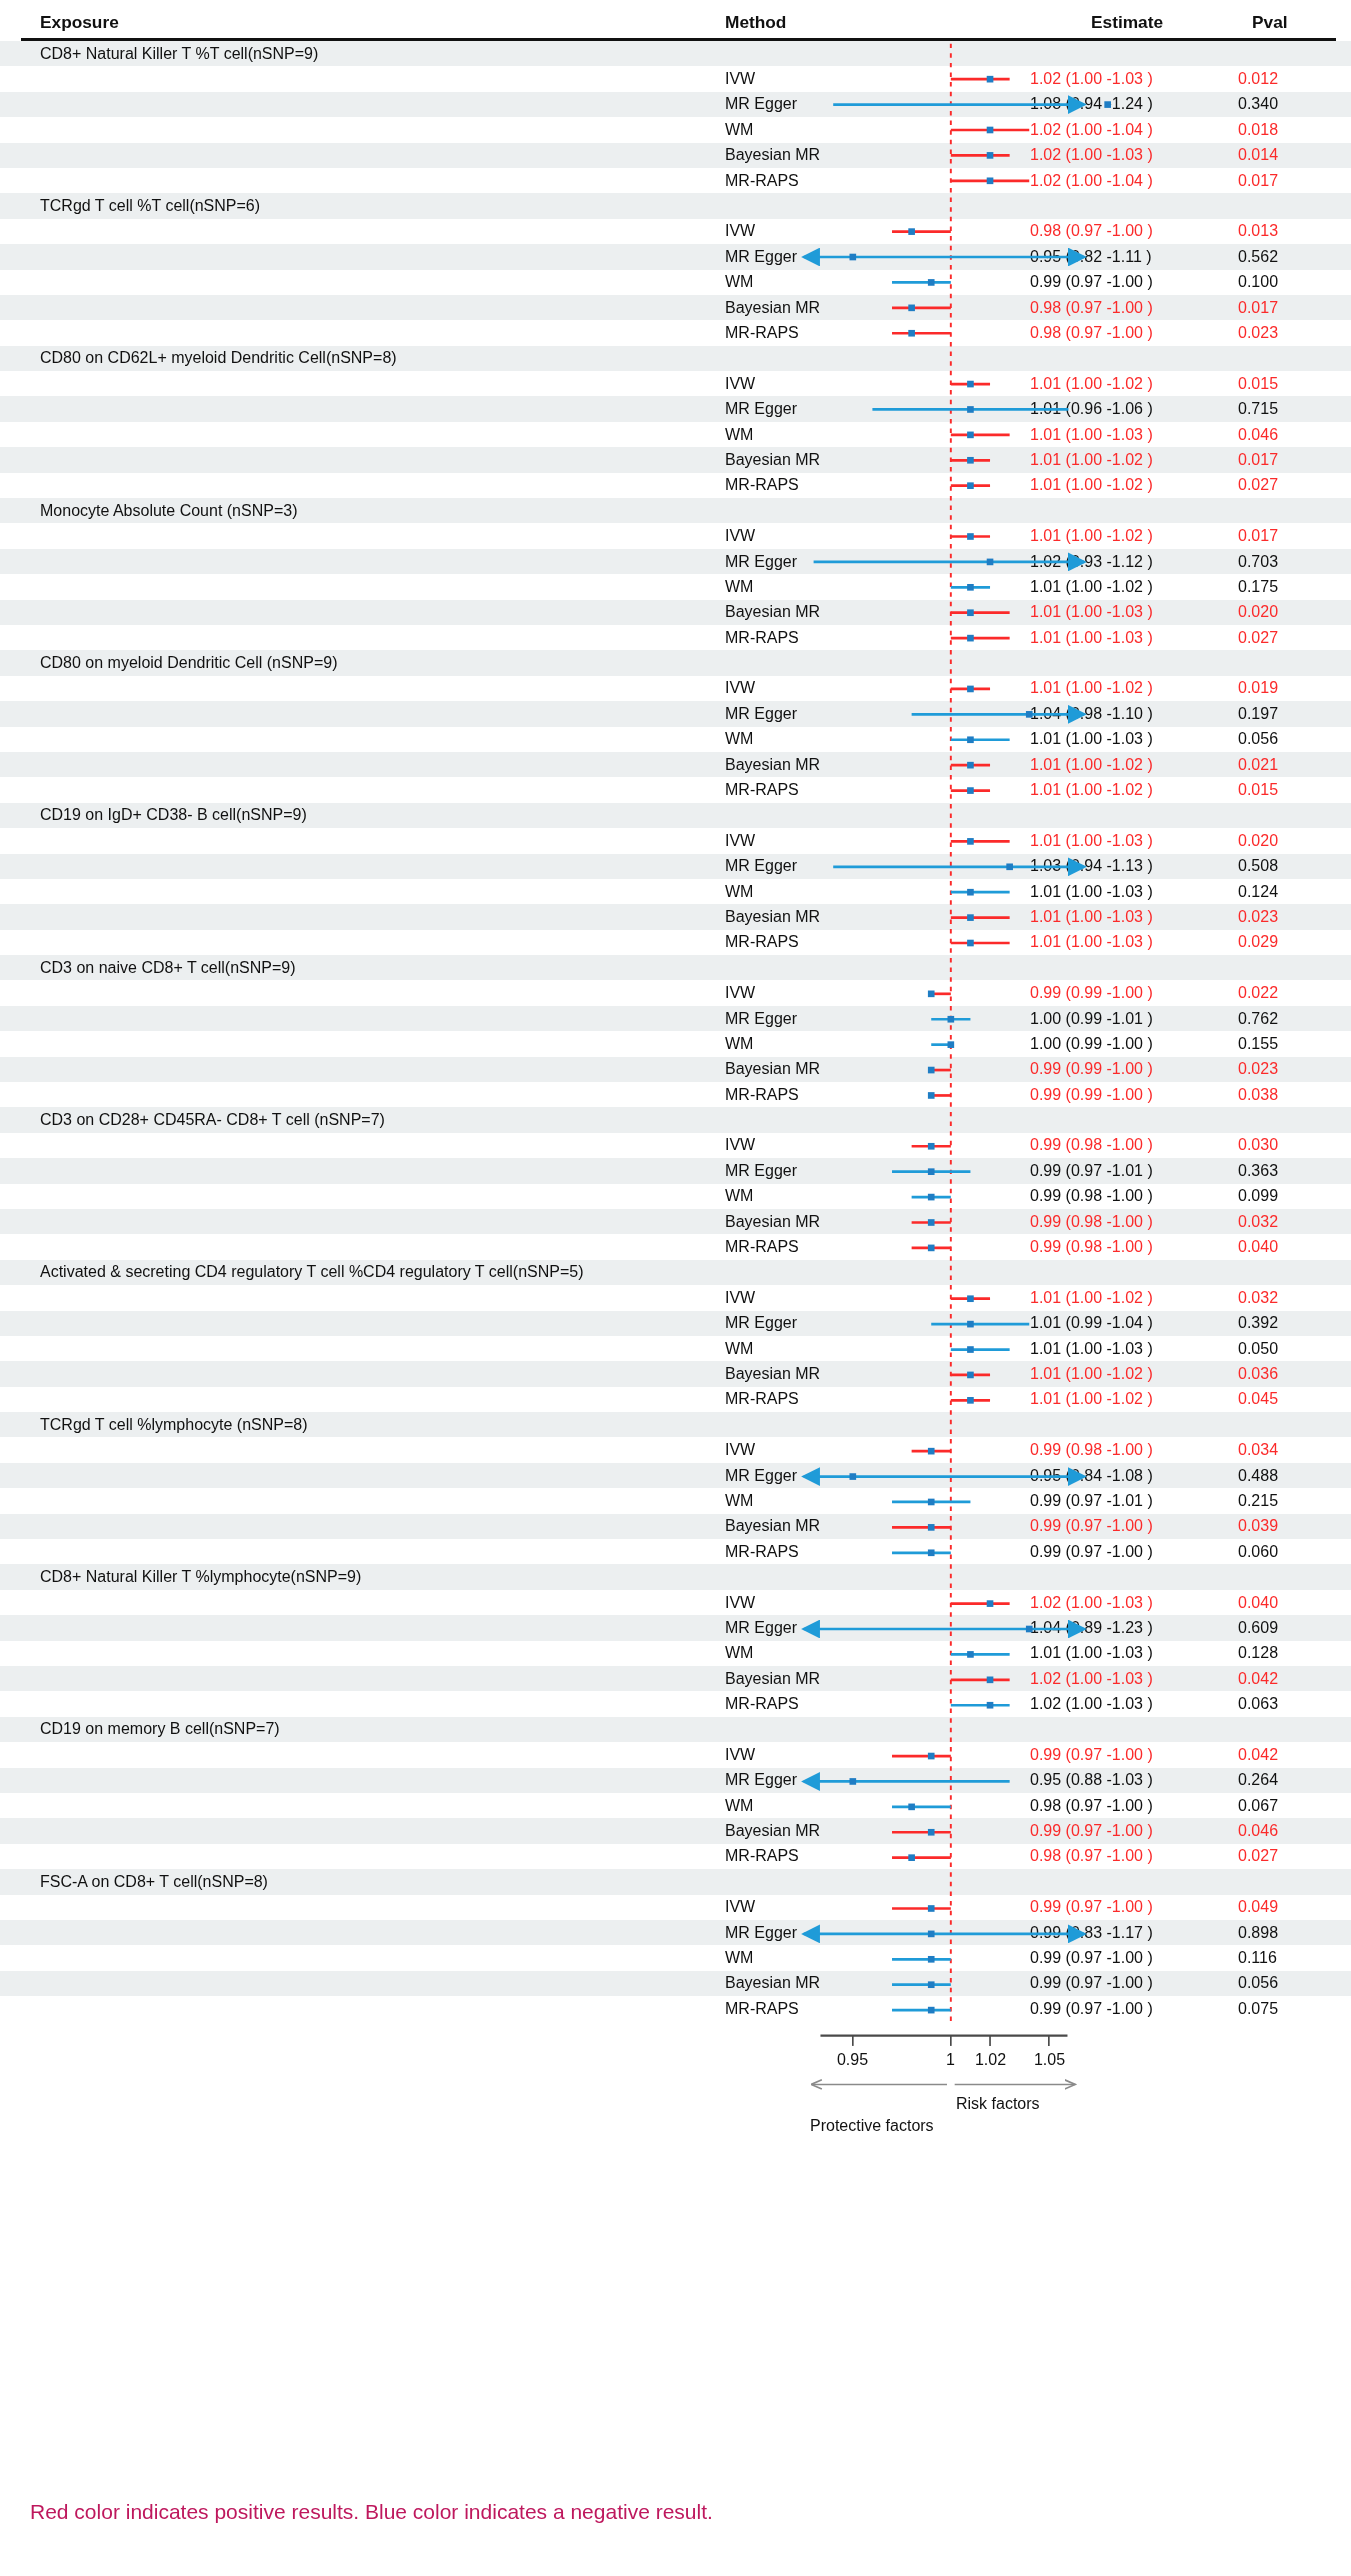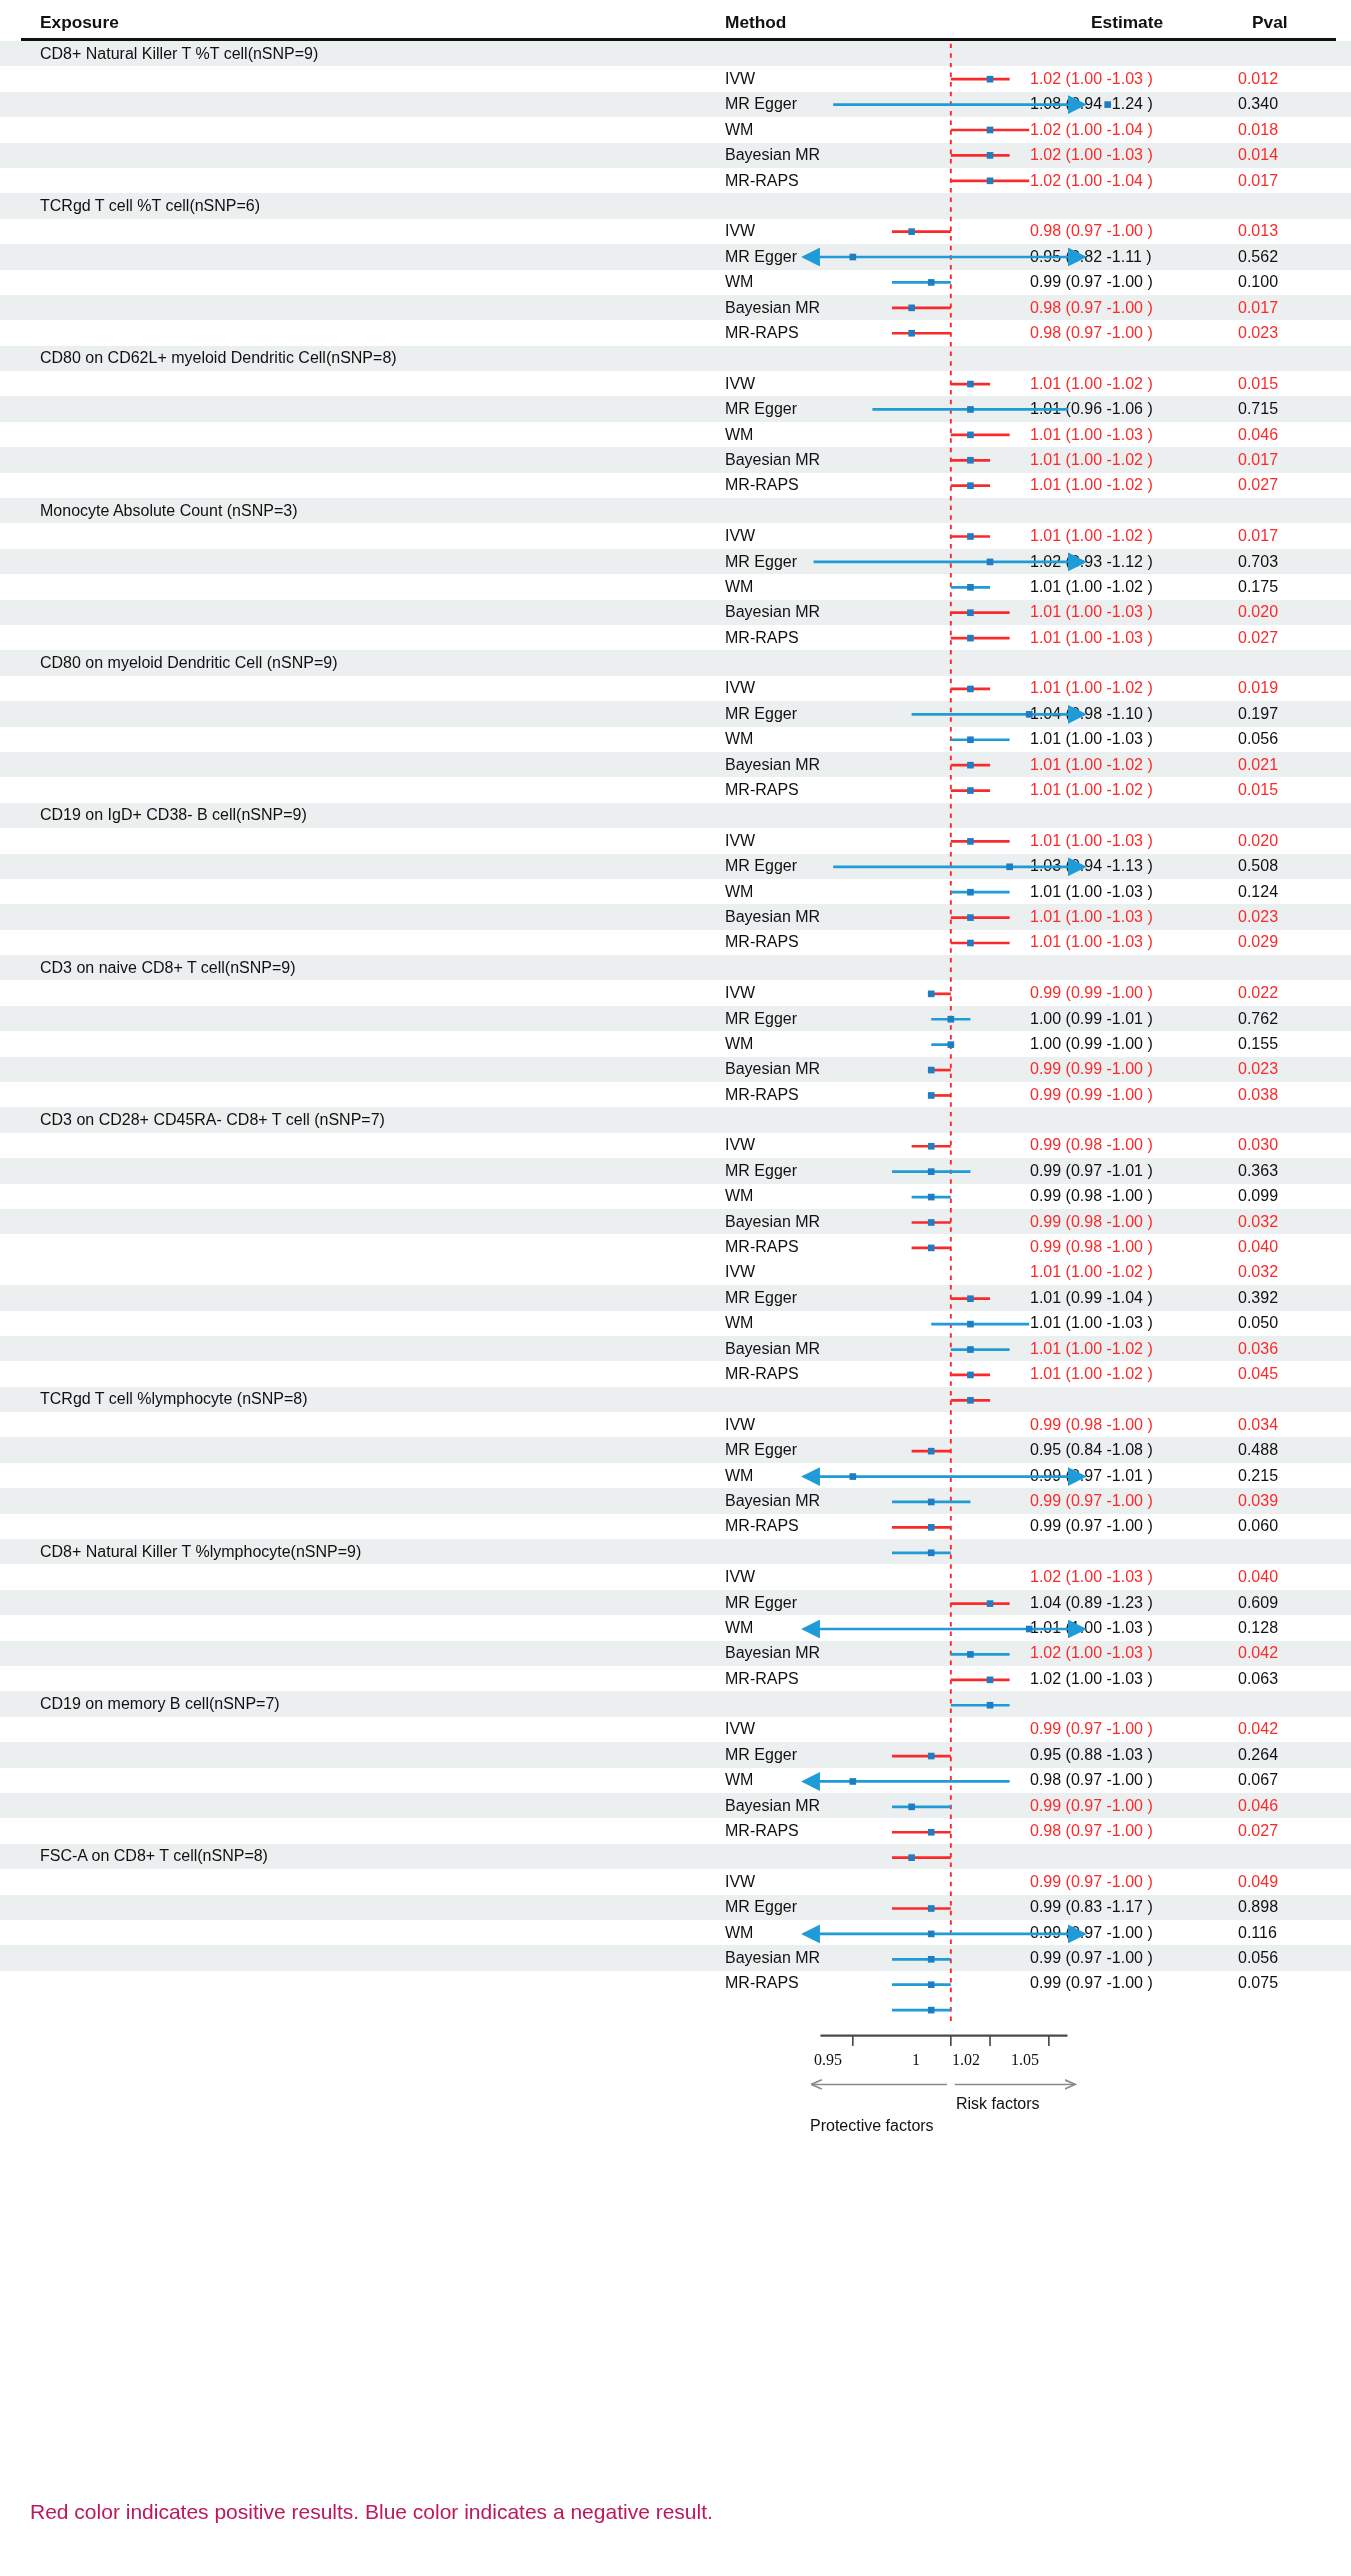--- a/index.html
+++ b/index.html
@@ -102,22 +102,21 @@
     color: #be185d;
     white-space: nowrap;
     margin-left: 8px;
   }
 
   .axis-lab {
     position: absolute;
     font-size: 16px;
     color: #111111;
     white-space: nowrap;
-    text-align: left;
-    font-family: Liberation Serif, serif;
+    text-align: center;
   }
   .dir-lab {
     position: absolute;
     font-size: 16px;
     color: #111111;
     white-space: nowrap;
   }
 </style>
 </head>
 <body>
@@ -349,20 +348,23 @@
       </div>
       <div class="row alt">
         <div class="cell-method">Bayesian MR</div>
         <div class="cell-est sig">0.99 (0.98 -1.00 )</div>
         <div class="cell-pval sig">0.032</div>
       </div>
       <div class="row">
         <div class="cell-method">MR-RAPS</div>
         <div class="cell-est sig">0.99 (0.98 -1.00 )</div>
         <div class="cell-pval sig">0.040</div>
+      </div>
+      <div class="row alt">
+        <div class="cell-group">Activated &amp; secreting CD4 regulatory T cell %CD4 regulatory T cell(nSNP=5)</div>
       </div>
       <div class="row">
         <div class="cell-method">IVW</div>
         <div class="cell-est sig">1.01 (1.00 -1.02 )</div>
         <div class="cell-pval sig">0.032</div>
       </div>
       <div class="row alt">
         <div class="cell-method">MR Egger</div>
         <div class="cell-est nonsig">1.01 (0.99 -1.04 )</div>
         <div class="cell-pval nonsig">0.392</div>

